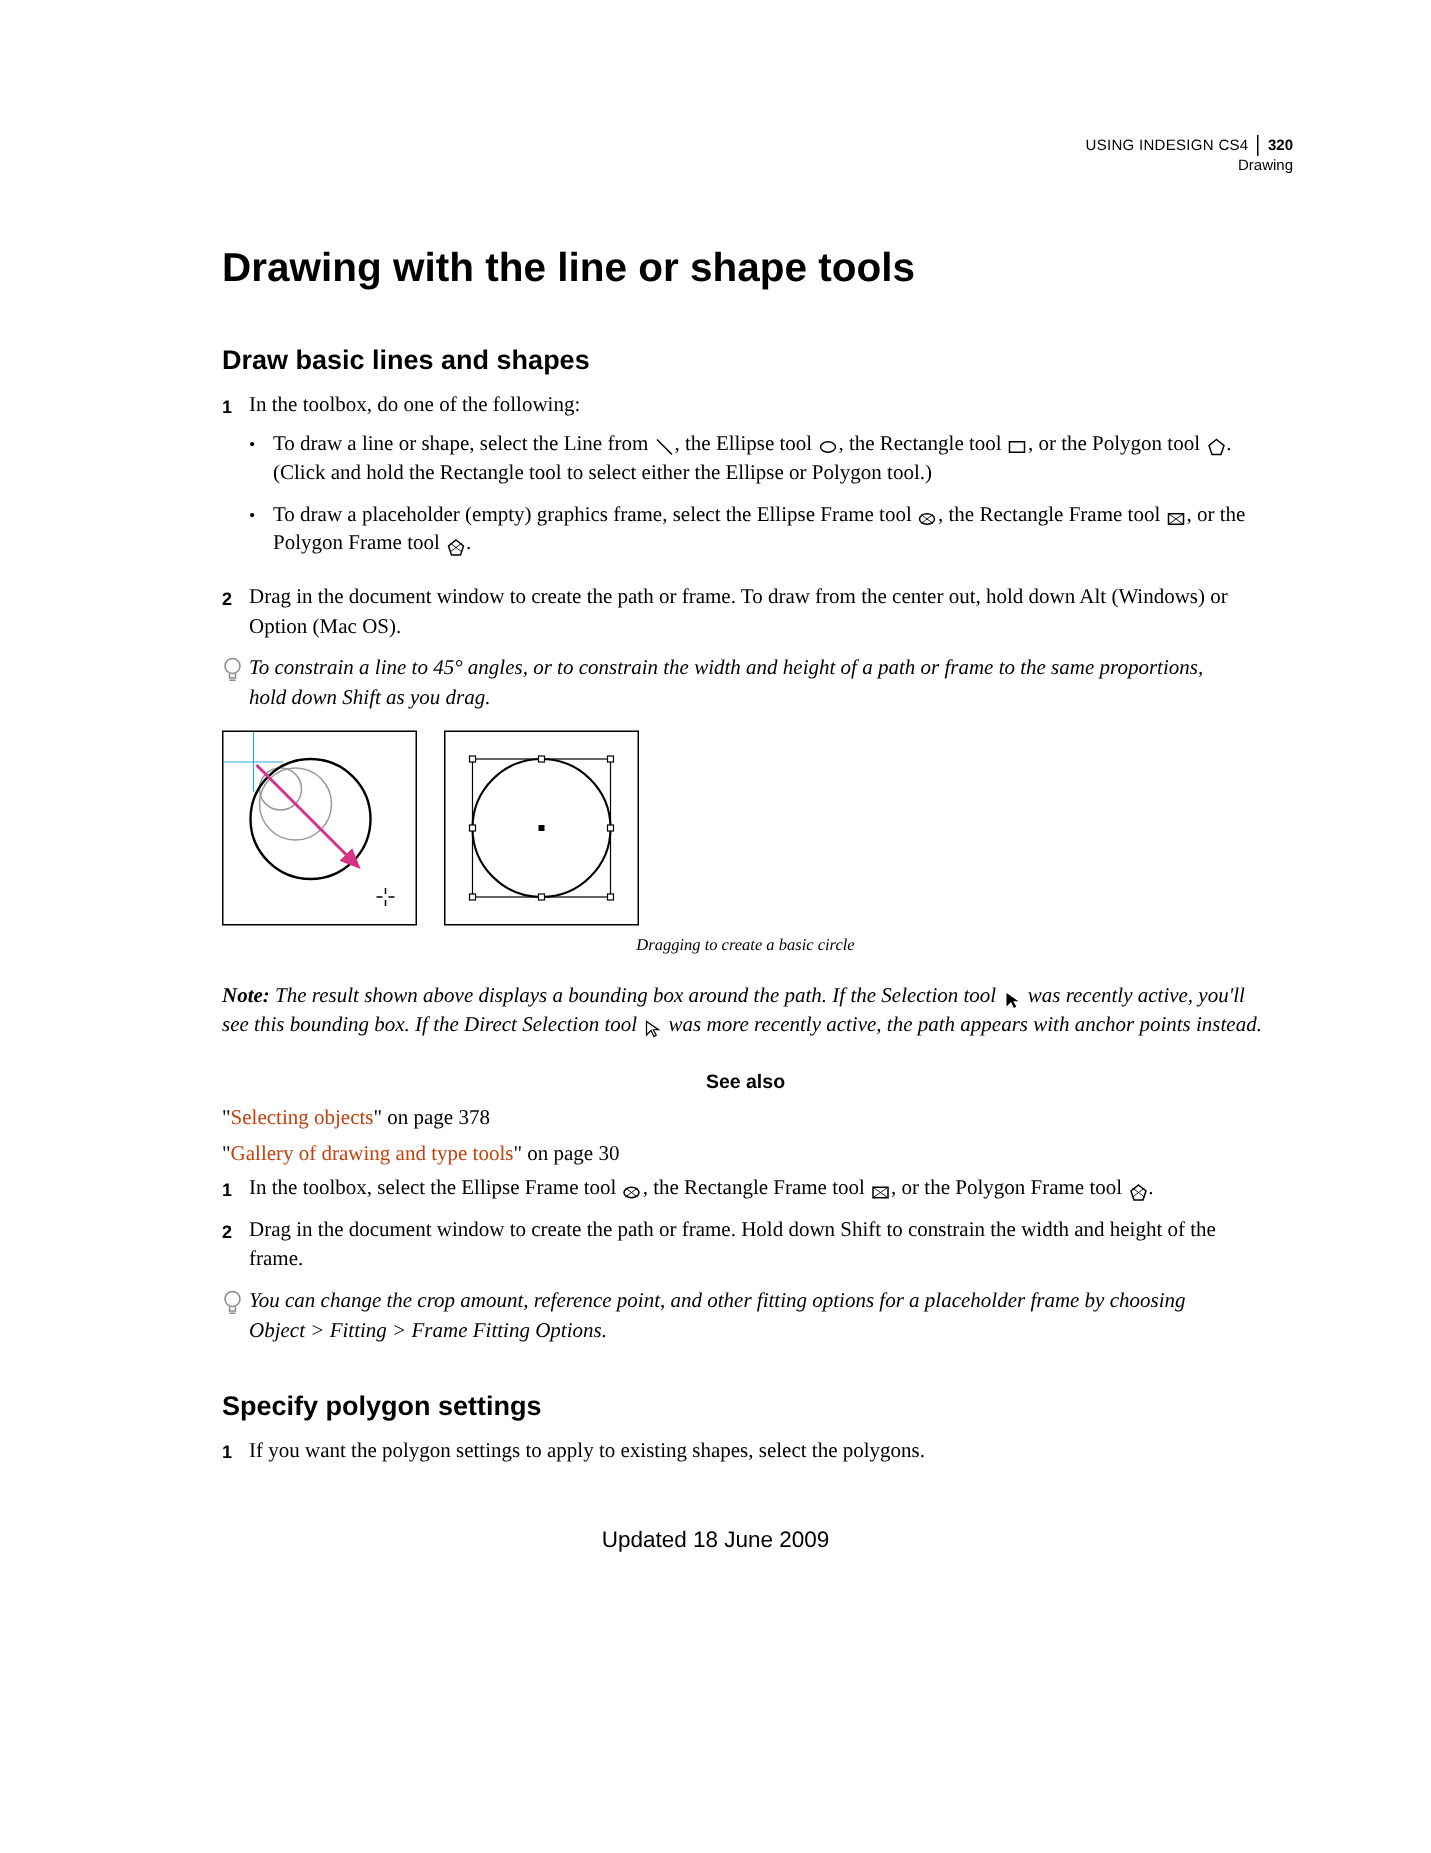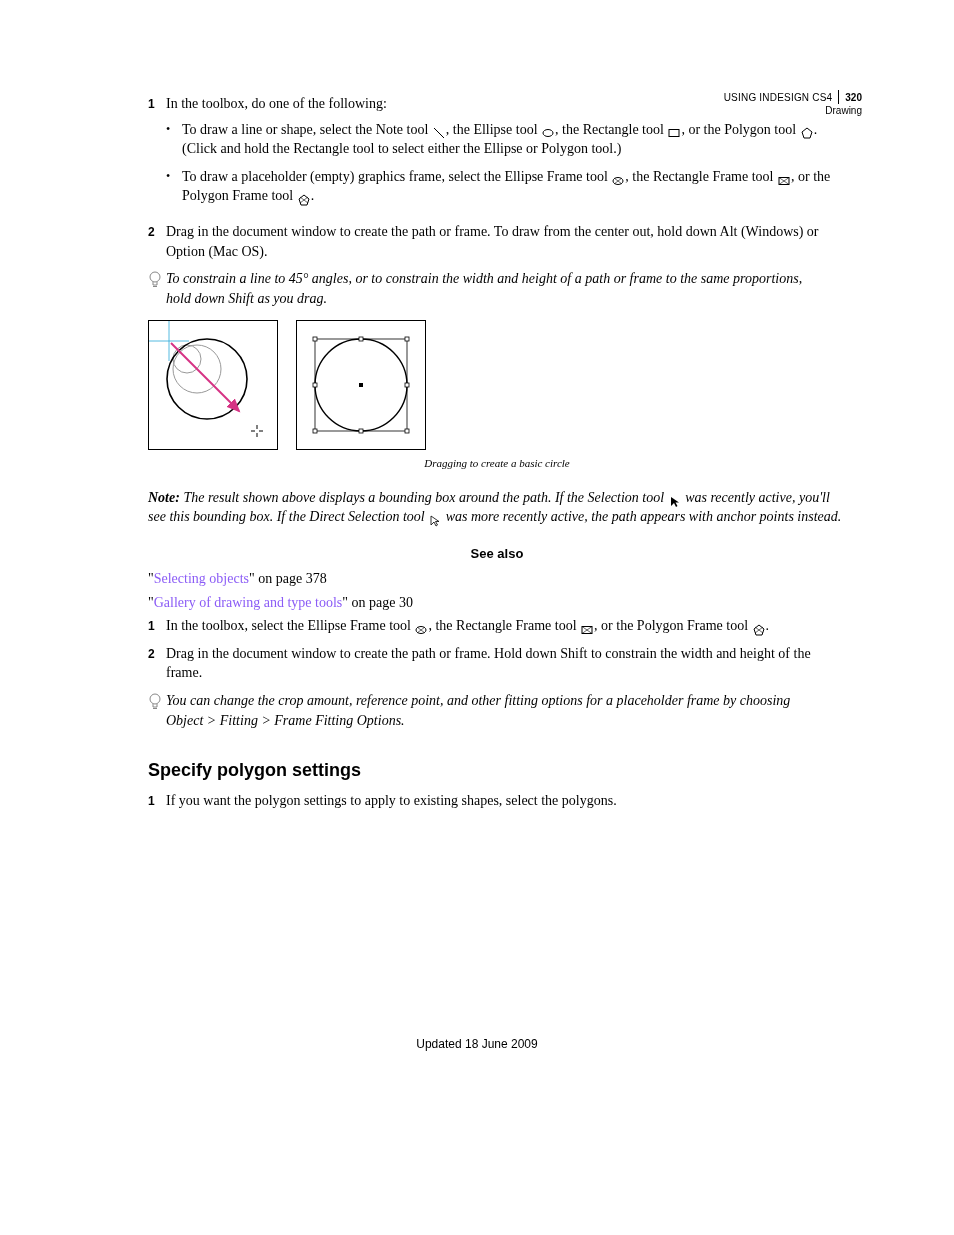--- a/index.html
+++ b/index.html
@@ -93,21 +93,21 @@
     margin: 8px 17px 12px 0;
   }
   .tip-icon {
     width: 18px;
     flex-shrink: 0;
     padding-top: 2px;
   }
   .tip-body { flex: 1; font-style: italic; }
   .note { font-style: italic; margin: 10px 0 12px 0; }
   .note .label { font-weight: bold; font-style: italic; }
-  .link { color: #8b5cf6; }
+  .link { color: #c2410c; }
   .seealso-item { margin: 4px 0; }
   .figures {
     display: flex;
     gap: 18px;
     margin: 12px 0 6px 0;
   }
   .figbox {
     border: 1px solid #000;
     width: 130px;
     height: 130px;
@@ -116,26 +116,26 @@
     background: #fff;
   }
   .caption {
     font-style: italic;
     font-size: 11px;
     margin: 4px 0 16px 0;
     text-align: center;
   }
   .footer {
     position: absolute;
-    bottom: 32px;
+    bottom: 48px;
     left: 0;
     width: 100%;
     text-align: center;
     font-family: Arial, sans-serif;
-    font-size: 12px;
+    font-size: 15px;
   }
   .inline-icon {
     display: inline-block;
     width: 12px;
     height: 10px;
     vertical-align: middle;
     margin: 0 1px;
   }
   p { margin: 4px 0 8px 0; }
 </style>
@@ -146,32 +146,34 @@
 
   <div class="header">
     <div class="header-line1">
       <span class="header-product">USING INDESIGN CS4</span>
       <span class="header-divider"></span>
       <span class="header-page">320</span>
     </div>
     <div class="header-section">Drawing</div>
   </div>
 
-
+  <h1>Drawing with the line or shape tools</h1>
+
+  <h2>Draw basic lines and shapes</h2>
 
   <ul class="numlist">
     <li>
       <span class="num">1</span>
       <span class="body">
         <span>In the toolbox, do one of the following:</span>
         <ul class="bullist">
           <li>
             <span class="bullet">•</span>
             <span class="body">
-              <span>To draw a line or shape, select the Note tool </span><span class="inline-icon"><svg viewBox="0 0 12 12">
+              <span>To draw a line or shape, select the Line from </span><span class="inline-icon"><svg viewBox="0 0 12 12">
                     <line x1="1" y1="1" x2="11" y2="11" stroke="#000" stroke-width="1"></line>
                   </svg></span><span>, the Ellipse tool </span><span class="inline-icon"><svg viewBox="0 0 12 12">
                     <ellipse cx="6" cy="6" rx="5" ry="3.5" fill="none" stroke="#000" stroke-width="1"></ellipse>
                   </svg></span><span>, the Rectangle tool </span><span class="inline-icon"><svg viewBox="0 0 12 12">
                     <rect x="1" y="2.5" width="10" height="7" fill="none" stroke="#000" stroke-width="1"></rect>
                   </svg></span><span>, or the Polygon tool </span><span class="inline-icon"><svg viewBox="0 0 12 12">
                     <polygon points="6,1 11,5 9,11 3,11 1,5" fill="none" stroke="#000" stroke-width="1"></polygon>
                   </svg></span><span>. (Click and hold the Rectangle tool to select either the Ellipse or Polygon tool.)</span>
             </span>
           </li>

